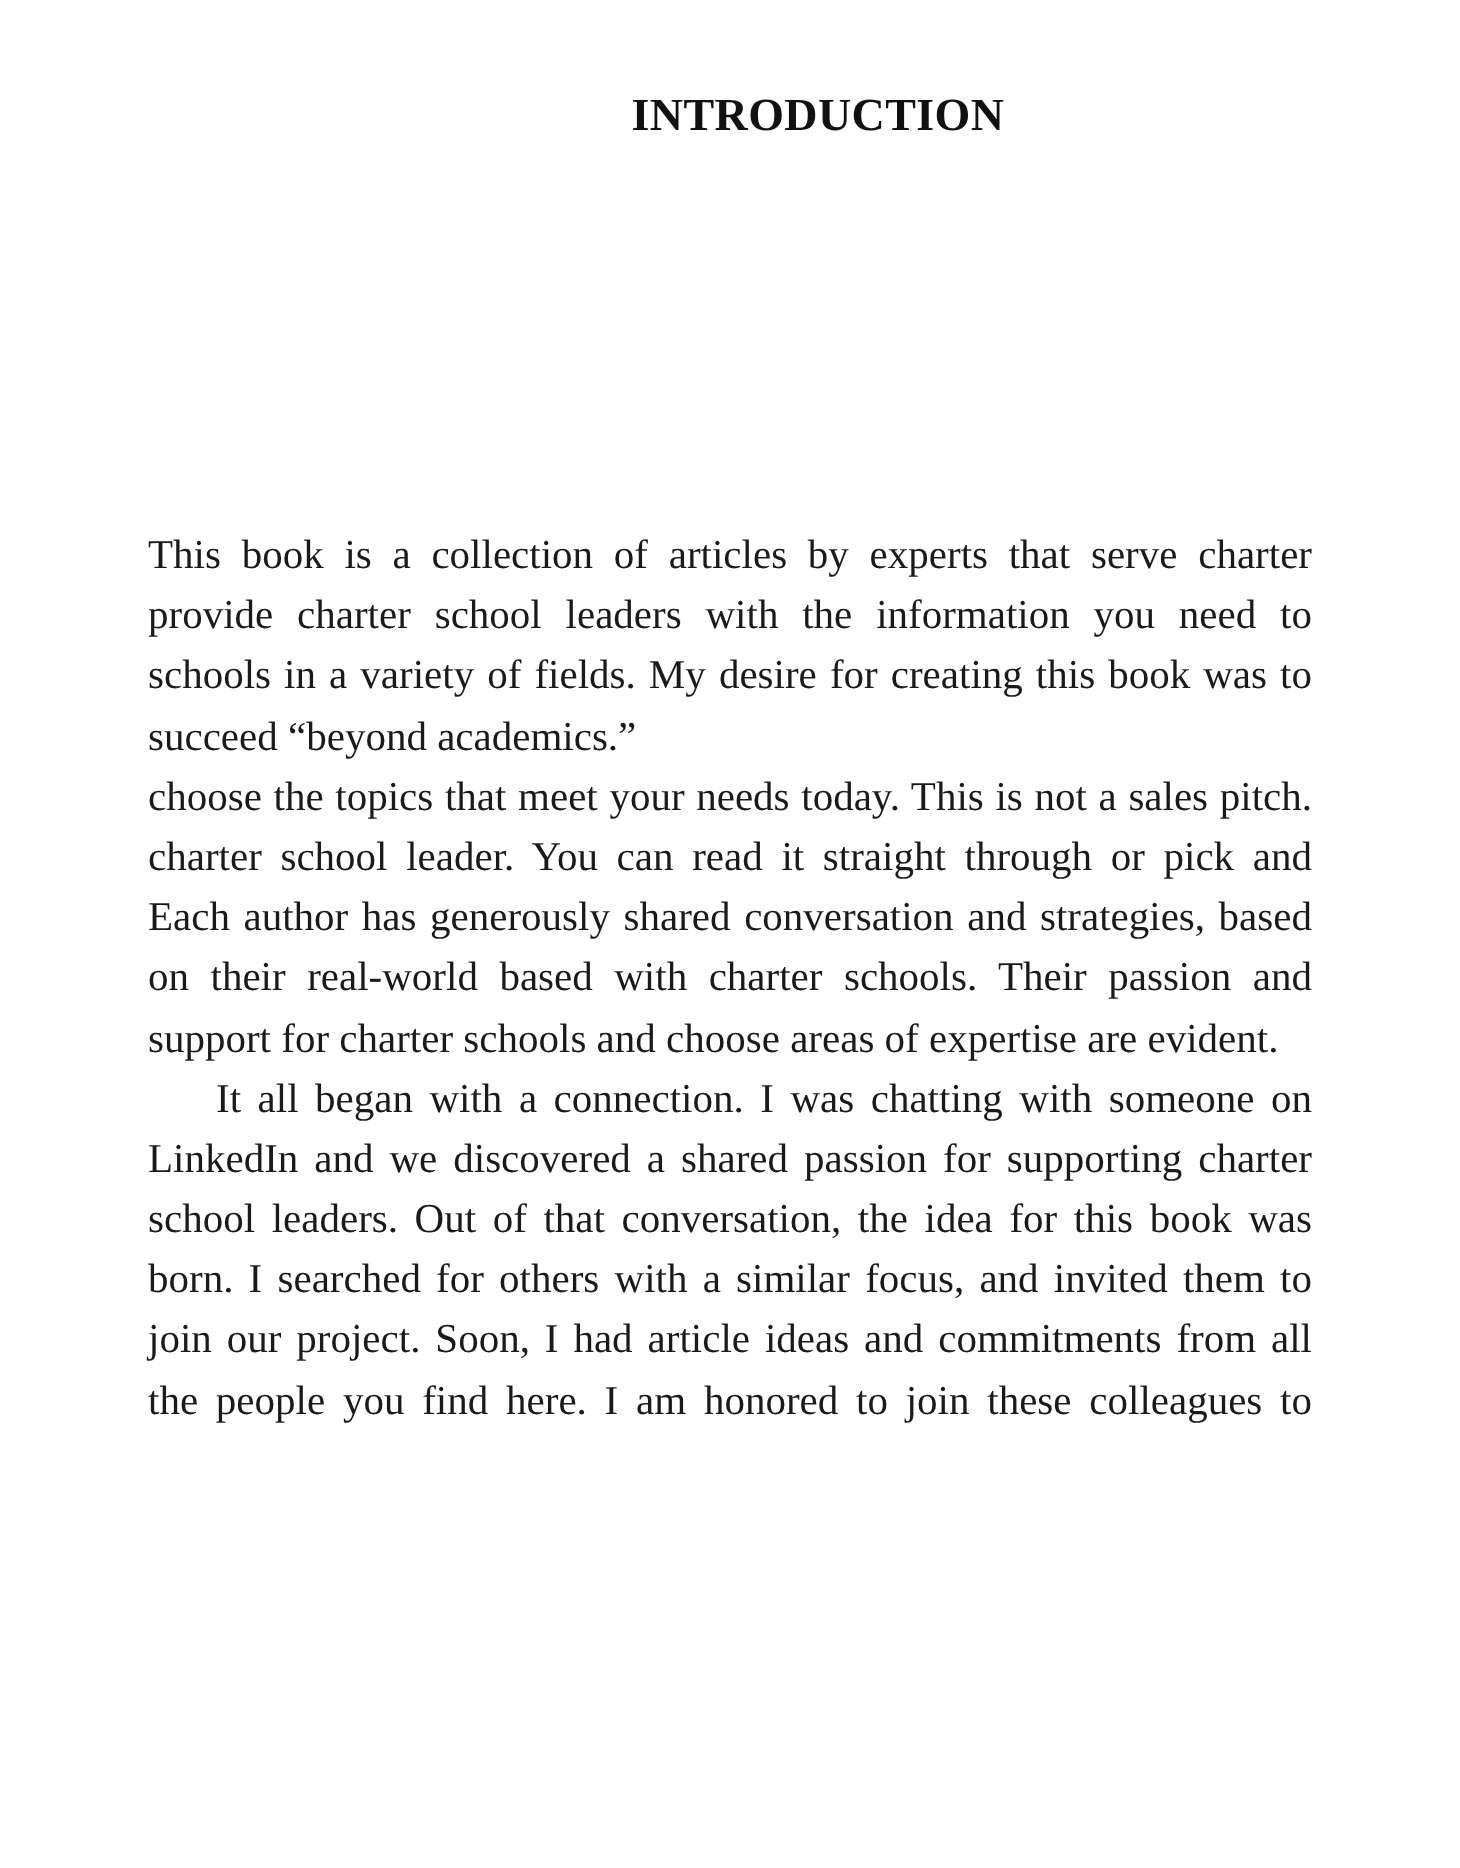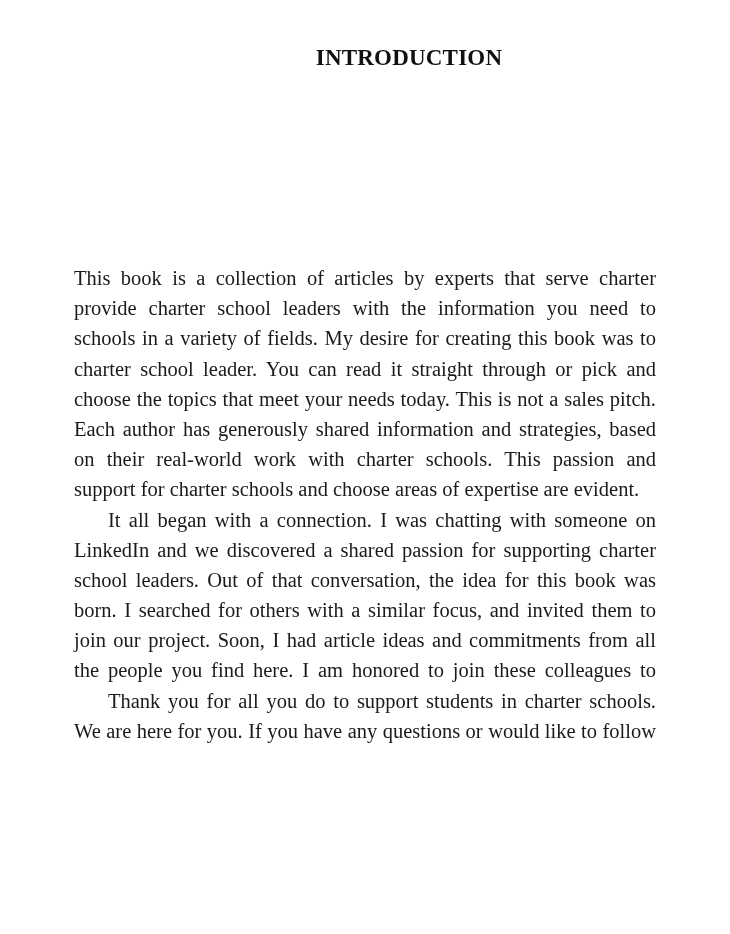--- a/index.html
+++ b/index.html
@@ -55,37 +55,34 @@
 <body>
 
 <h1 class="title">INTRODUCTION</h1>
 
 <div class="body-text">
 
   <p class="para">
     <span class="line">This book is a collection of articles by experts that serve charter</span>
     <span class="line">provide charter school leaders with the information you need to</span>
     <span class="line">schools in a variety of fields. My desire for creating this book was to</span>
+    <span class="line last">succeed “beyond academics.”</span>
   </p>
 
   <p class="para">
+    <span class="line">choose the topics that meet your needs today. This is not a sales pitch.</span>
     <span class="line">charter school leader. You can read it straight through or pick and</span>
-    <span class="line">choose the topics that meet your needs today. This is not a sales pitch.</span>
-    <span class="line">Each author has generously shared information and strategies, based</span>
-    <span class="line">on their real-world work with charter schools. This passion and</span>
+    <span class="line">Each author has generously shared conversation and strategies, based</span>
+    <span class="line">on their real-world based with charter schools. Their passion and</span>
     <span class="line last">support for charter schools and choose areas of expertise are evident.</span>
   </p>
 
   <p class="para">
     <span class="line indent">It all began with a connection. I was chatting with someone on</span>
     <span class="line">LinkedIn and we discovered a shared passion for supporting charter</span>
     <span class="line">school leaders. Out of that conversation, the idea for this book was</span>
     <span class="line">born. I searched for others with a similar focus, and invited them to</span>
     <span class="line">join our project. Soon, I had article ideas and commitments from all</span>
     <span class="line">the people you find here. I am honored to join these colleagues to</span>
   </p>
 
-  <p class="para">
-    <span class="line indent">Thank you for all you do to support students in charter schools.</span>
-    <span class="line">We are here for you. If you have any questions or would like to follow</span>
-  </p>
 
 </div>
 
 </body></html>

